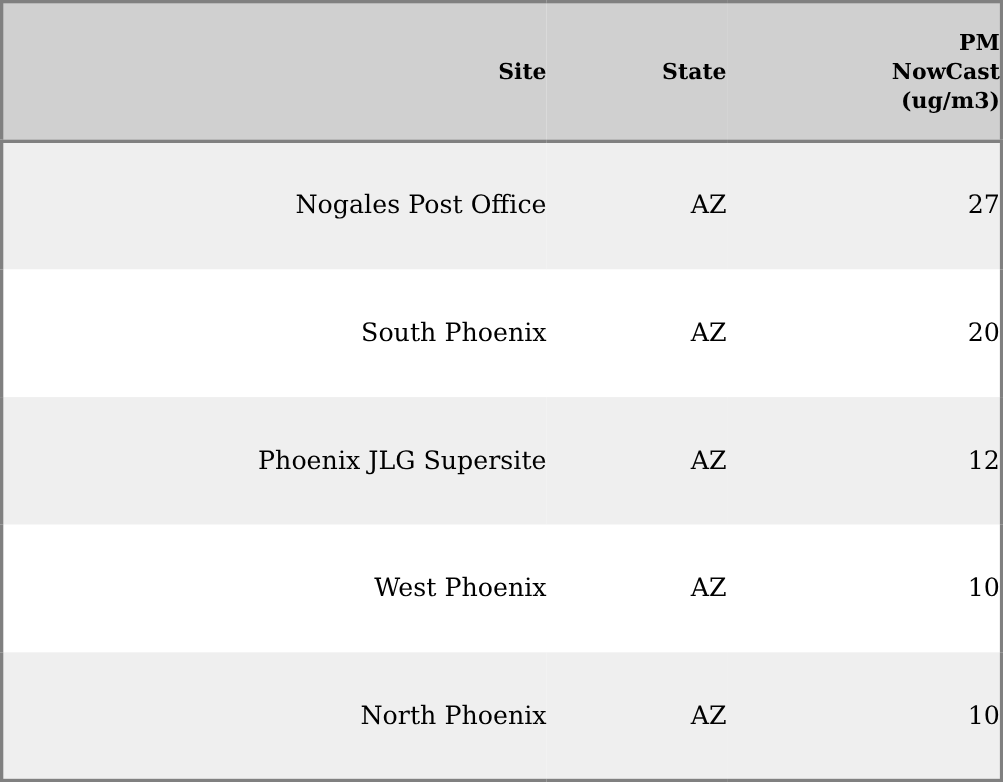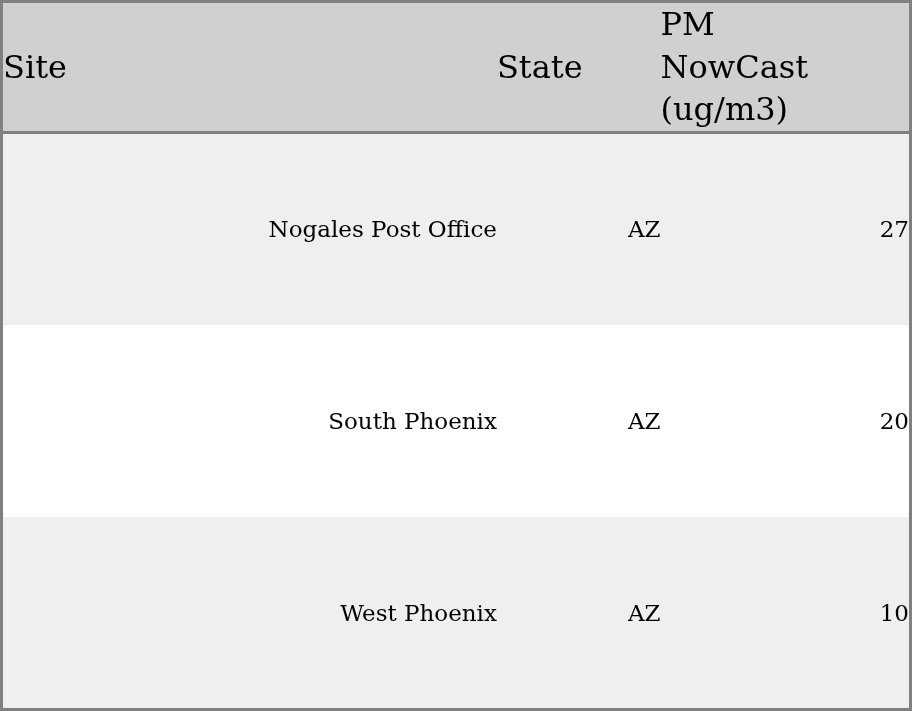--- a/index.html
+++ b/index.html
@@ -26,24 +26,24 @@
     box-sizing: border-box;
     border: 3px solid var(--border, #808080);
   }
   col.col-site  { width: 54.5%; }
   col.col-state { width: 18.0%; }
   col.col-pm    { width: 27.5%; }
 
   thead th {
     background: var(--header-bg, #d0d0d0);
     border-bottom: 3px solid var(--border, #808080);
-    font-weight: normal;
-    font-size: 32px;
+    font-weight: bold;
+    font-size: 20px;
     line-height: 1.33;
-    text-align: left;
+    text-align: right;
     vertical-align: middle;
     height: 124px;
     padding: 0;
   }
   thead th .wrap-narrow {
     display: inline-block;
     max-width: 140px;
     overflow-wrap: normal;
   }
   tbody td {
@@ -78,19 +78,29 @@
         <td>Nogales Post Office</td>
         <td>AZ</td>
         <td>27</td>
       </tr>
       <tr>
         <td>South Phoenix</td>
         <td>AZ</td>
         <td>20</td>
       </tr>
       <tr>
+        <td>Phoenix JLG Supersite</td>
+        <td>AZ</td>
+        <td>12</td>
+      </tr>
+      <tr>
         <td>West Phoenix</td>
+        <td>AZ</td>
+        <td>10</td>
+      </tr>
+      <tr>
+        <td>North Phoenix</td>
         <td>AZ</td>
         <td>10</td>
       </tr>
     </tbody>
   </table>
 </div>
 
 </body></html>

